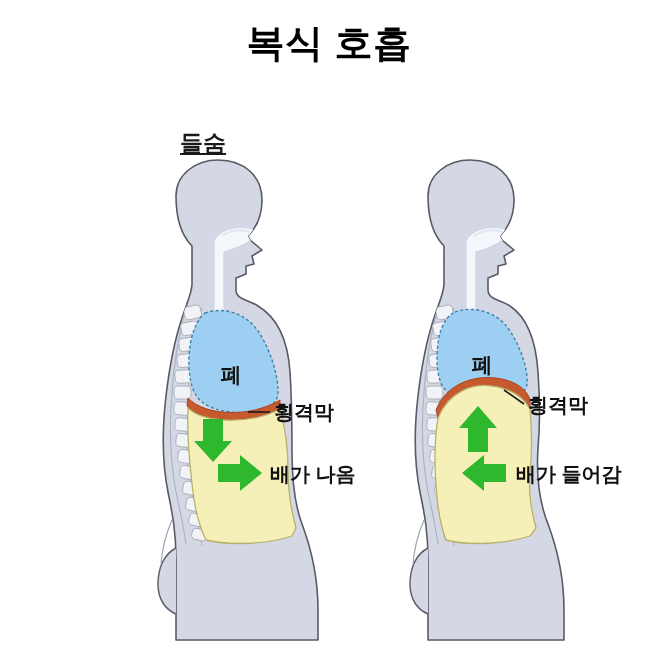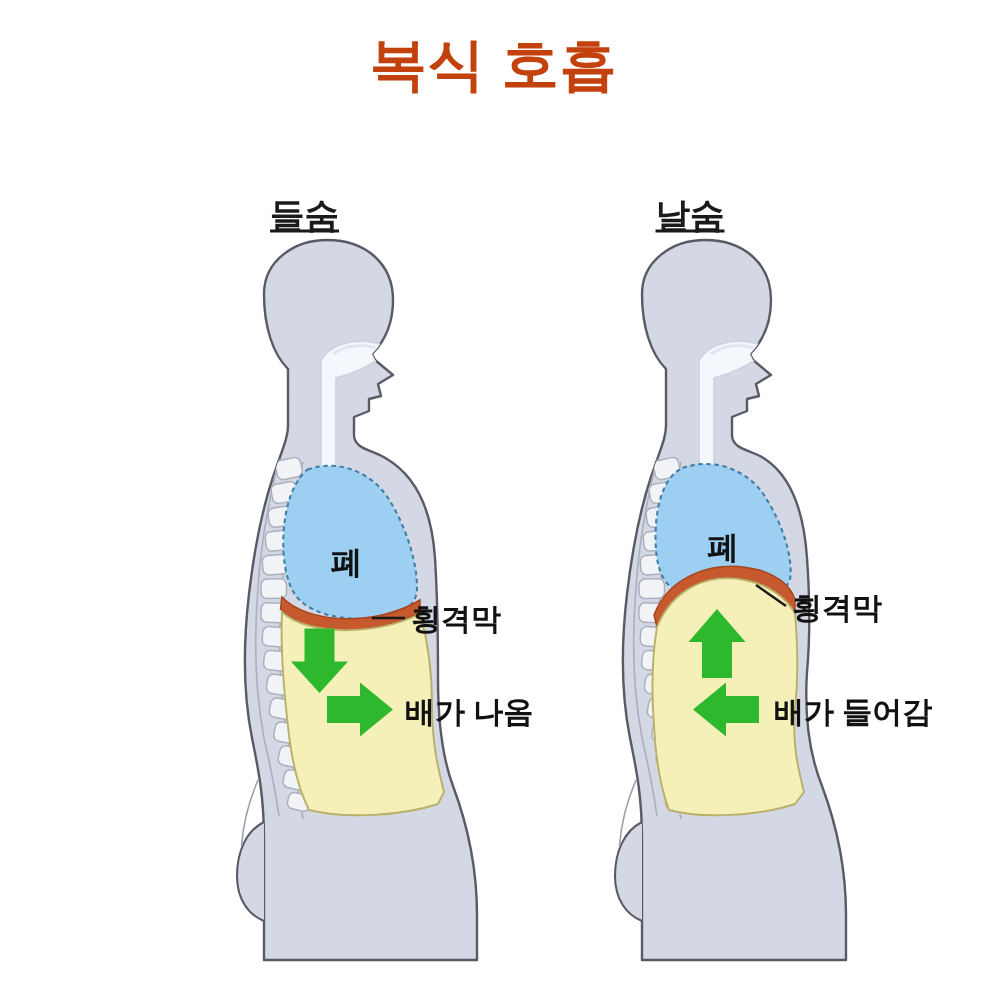--- a/index.html
+++ b/index.html
@@ -21,21 +21,21 @@
     background: #ffffff;
   }
   .title {
     position: absolute;
     left: 0;
     top: 18px;
     width: 658px;
     text-align: center;
     font-size: 38px;
     font-weight: 700;
-    color: #c2410c;
+    color: #000000;
     letter-spacing: 0.5px;
   }
   .panel-label {
     position: absolute;
     font-size: 23px;
     font-weight: 700;
     color: #1a1a1a;
     text-align: center;
     width: 120px;
     text-decoration: underline;
@@ -62,21 +62,20 @@
   }
 </style>
 </head>
 <body>
 
 <div id="stage">
 
   <div class="title">복식 호흡</div>
 
   <div class="panel-label" id="label-inhale">들숨</div>
-  <div class="panel-label" id="label-exhale">날숨</div>
 
   <svg class="fig-svg" width="658" height="658" viewBox="0 0 658 658">
     <defs>
       <clipPath id="clipBodyL">
         <path d="M176,196 C176,174 196,160 218,160 C244,160 262,176 262,200
                  C262,216 256,228 248,236
                  L250,240 L262,250 L252,256 L254,264 L246,266 L246,274
                  L236,278 L236,290
                  C236,300 250,300 258,306
                  C278,318 288,342 290,372

